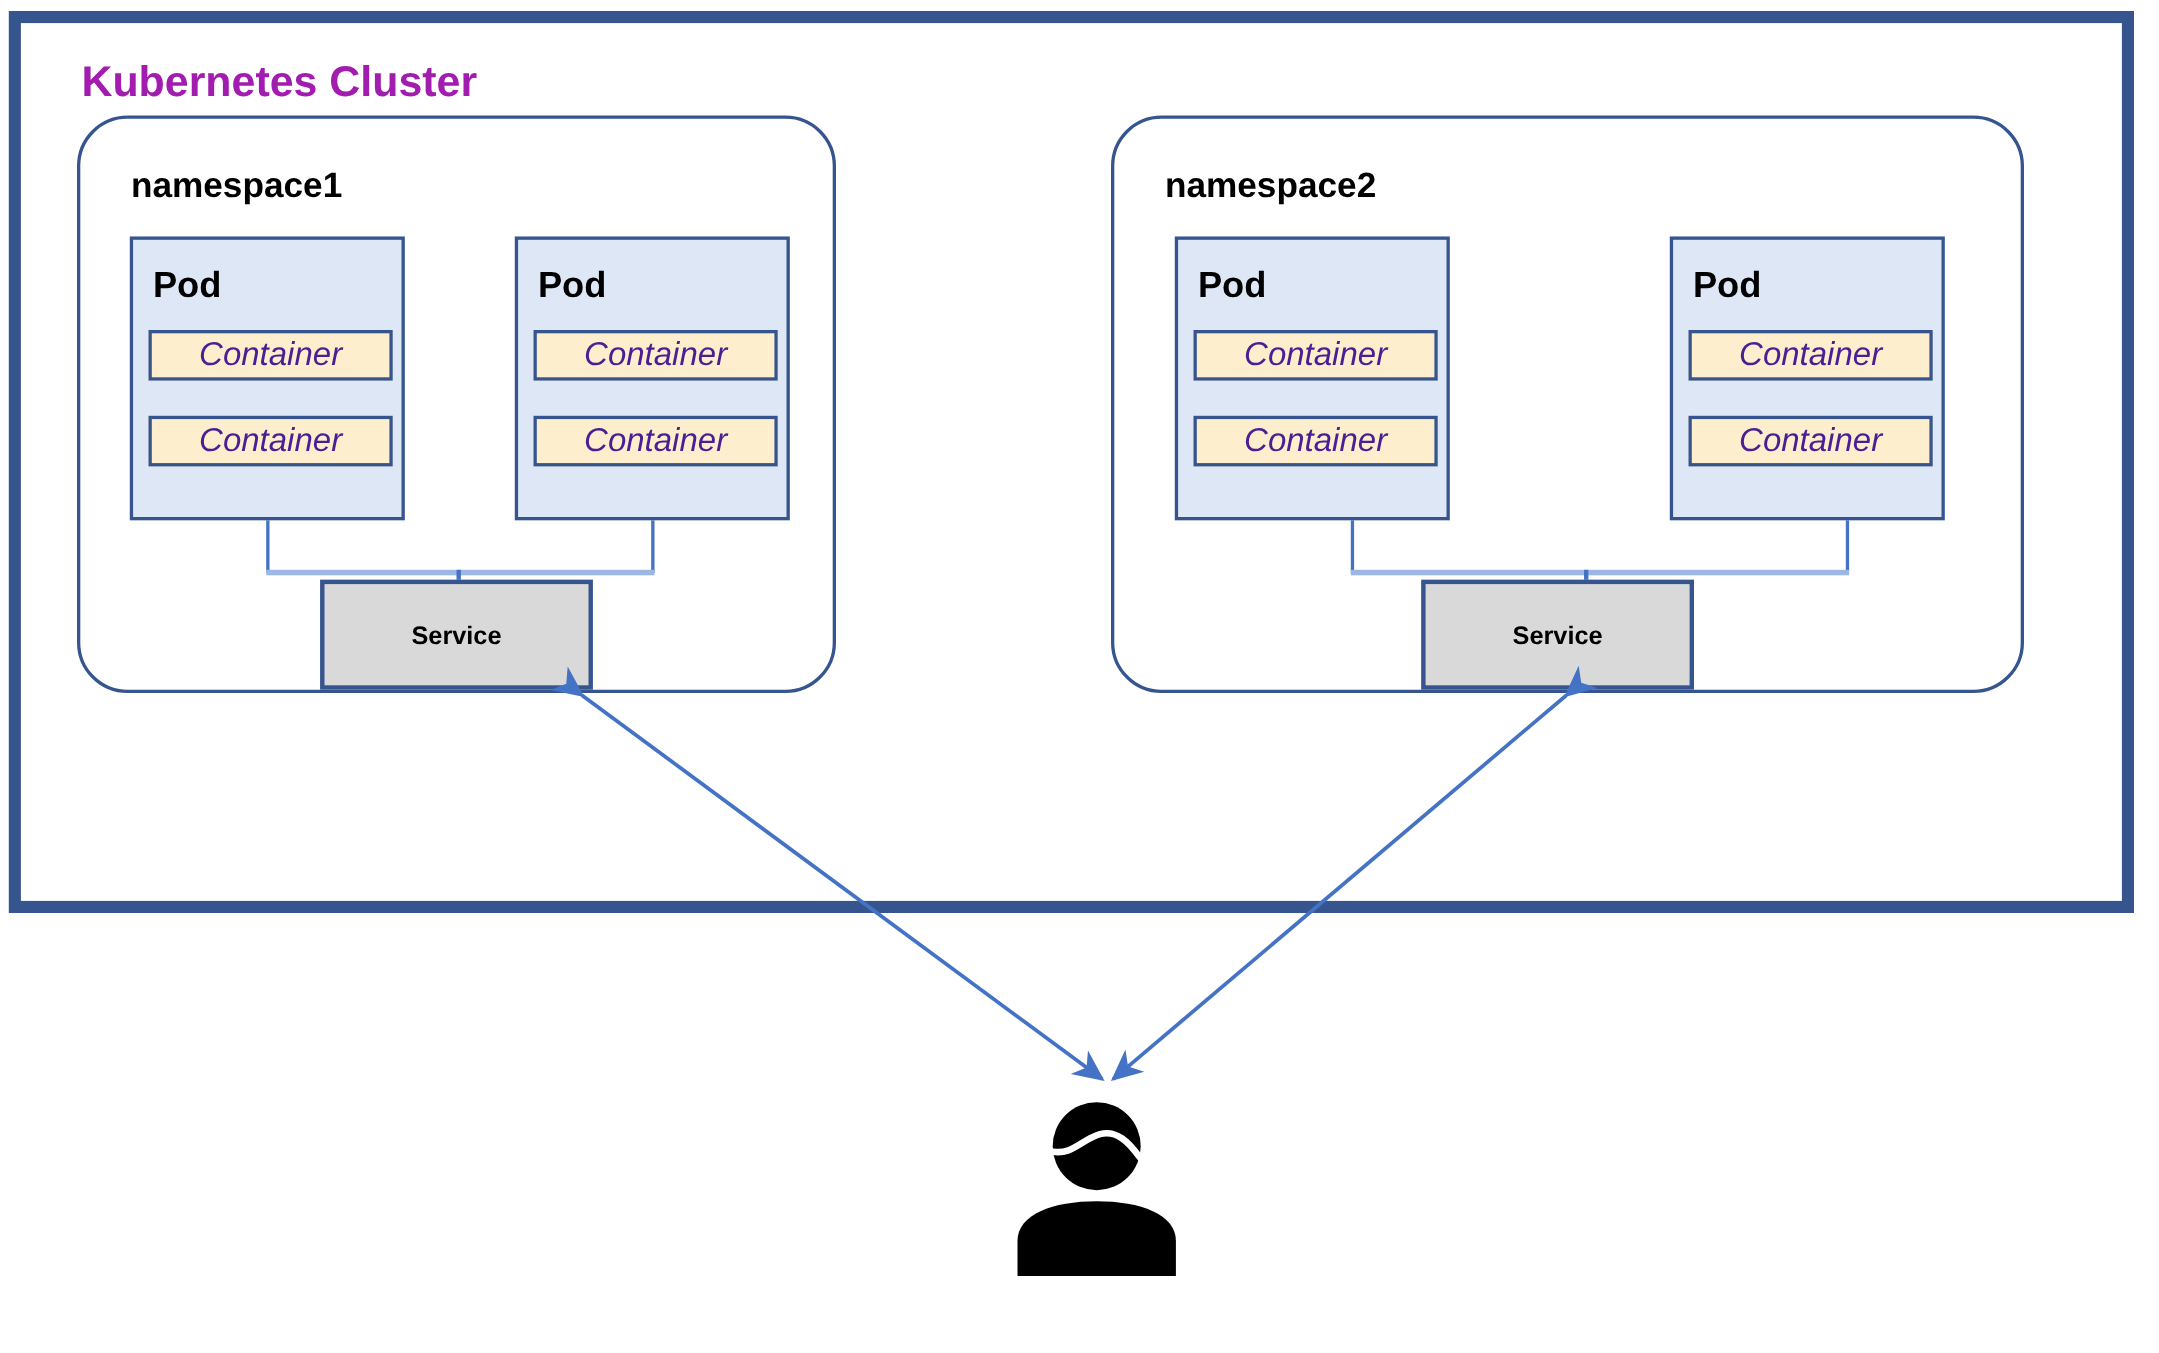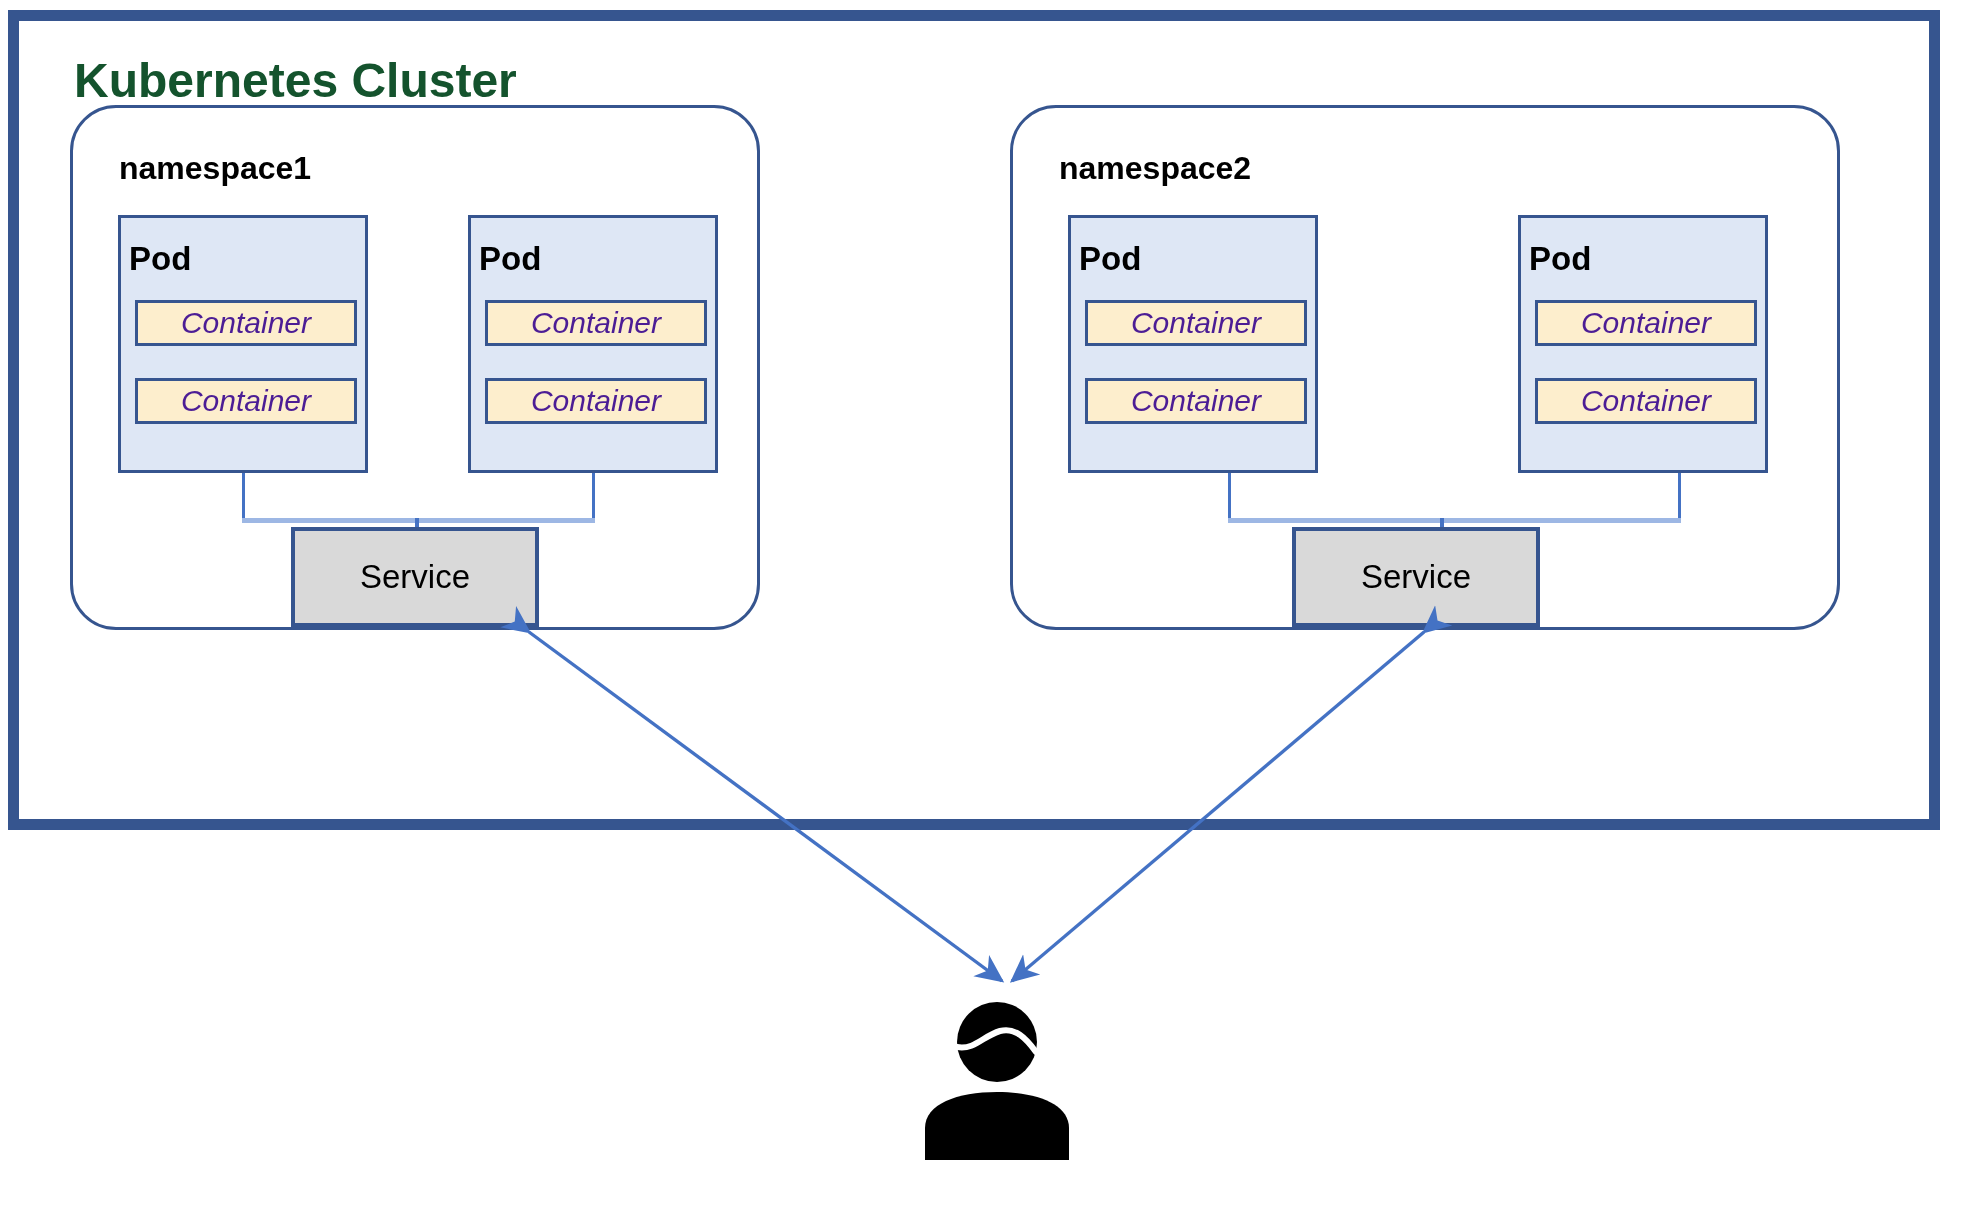--- a/index.html
+++ b/index.html
@@ -30,23 +30,23 @@
     width: 1932px;
     height: 820px;
     border: 11px solid #36558f;
     background: #ffffff;
     box-sizing: border-box;
   }
   .cluster-title {
     position: absolute;
     left: 55px;
     top: 32px;
-    font-size: 48px;
-    font-weight: bold;
-    color: #14532d;
+    font-size: 39px;
+    font-weight: bold;
+    color: #a21caf;
     letter-spacing: 0px;
     white-space: nowrap;
   }
 
   
   .namespace {
     position: absolute;
     border: 3px solid #36558f;
     border-radius: 46px;
     background: transparent;
@@ -69,21 +69,21 @@
   .pod {
     position: absolute;
     width: 250px;
     height: 258px;
     background: #dee7f5;
     border: 3px solid #36558f;
     box-sizing: border-box;
   }
   .pod-title {
     position: absolute;
-    left: 8px;
+    left: 18px;
     top: 22px;
     font-size: 33px;
     font-weight: bold;
     color: #000000;
   }
 
   
   .containerbox {
     position: absolute;
     left: 14px;
@@ -111,22 +111,22 @@
     width: 248px;
     height: 100px;
     background: #d9d9d9;
     border: 4px solid #36558f;
     box-sizing: border-box;
     display: flex;
     align-items: center;
     justify-content: center;
   }
   .service span {
-    font-size: 33px;
-    font-weight: normal;
+    font-size: 23px;
+    font-weight: bold;
     color: #000000;
   }
 
   
   .conn-v {
     position: absolute;
     width: 3px;
     background: #4472c4;
   }
   .conn-h {

